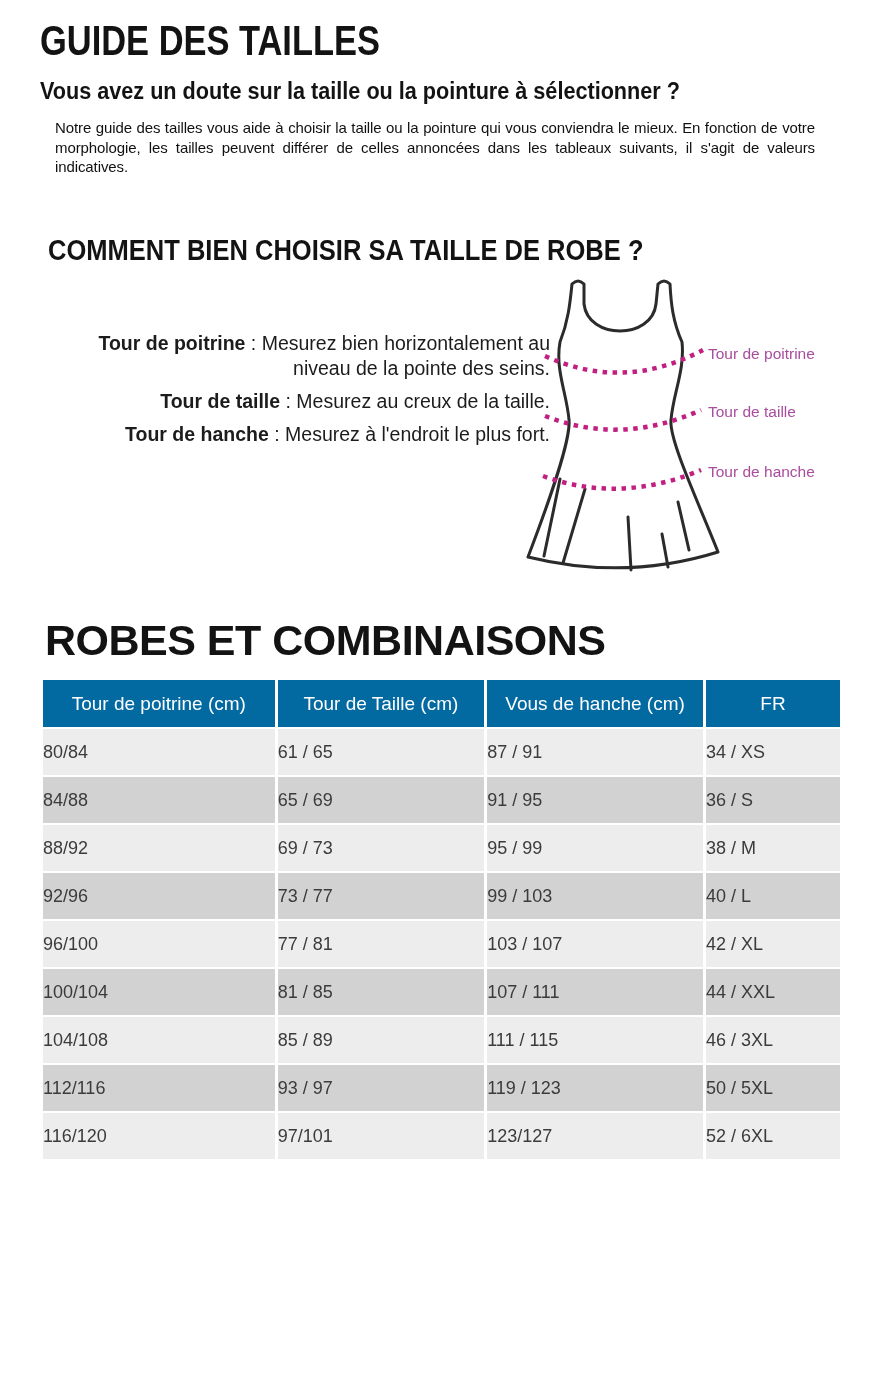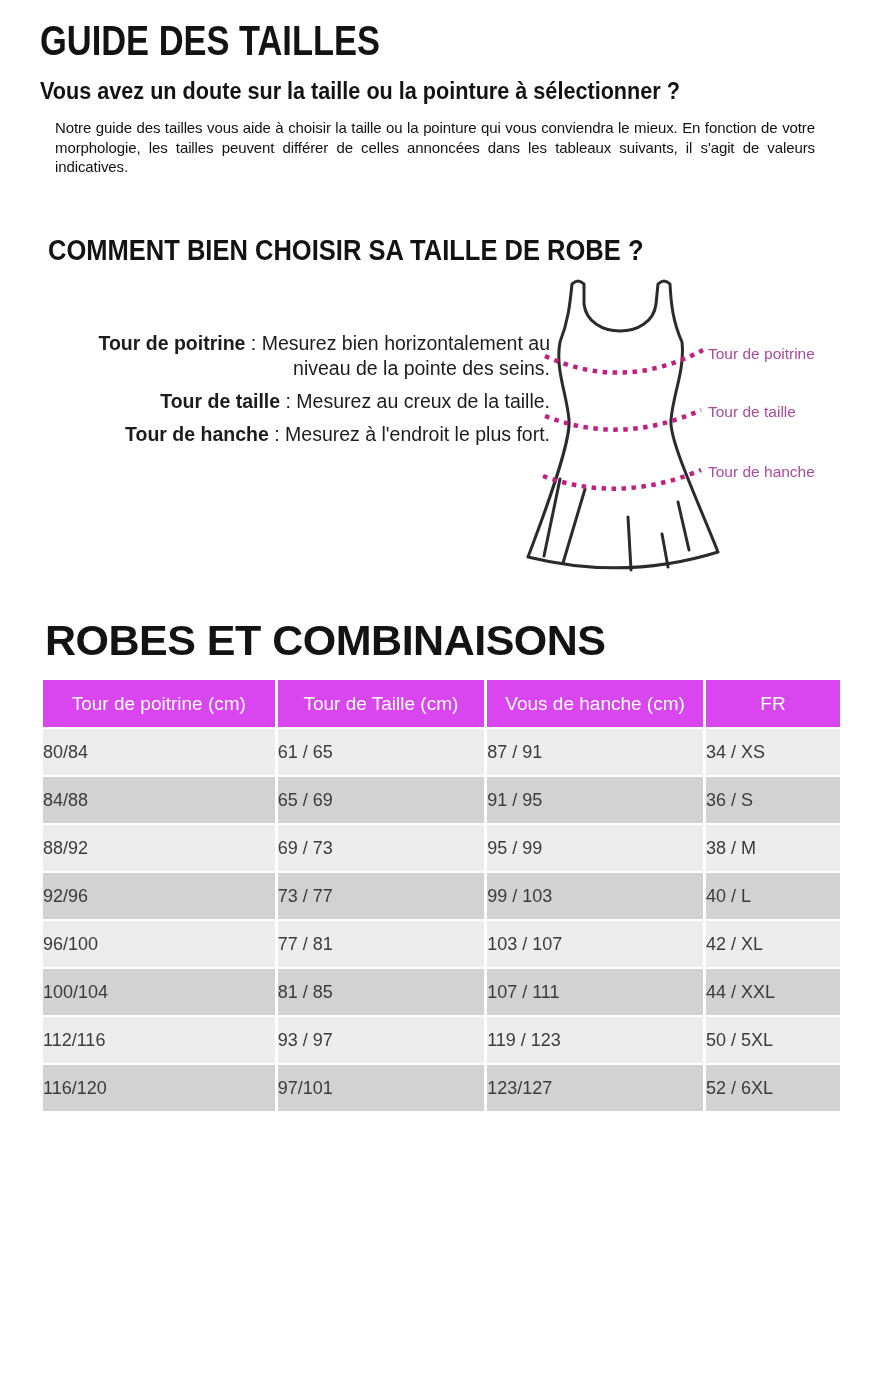--- a/index.html
+++ b/index.html
@@ -75,21 +75,21 @@
     white-space: nowrap;
   }
   table.size-table {
     margin: 16px 0 0 0;
     width: 803px;
     border-collapse: separate;
     border-spacing: 3px 2.5px;
     table-layout: fixed;
   }
   .size-table th {
-    background: #d946ef; color: #ffffff;
+    background: #0369a1; color: #ffffff;
     font-weight: normal; font-size: 19px;
     height: 47px; text-align: center; vertical-align: middle;
   }
   .size-table td {
     font-size: 18px; color: #3b3b3b;
     height: 46px; vertical-align: middle;
   }
   .size-table tbody tr:nth-child(odd) td  { background: #ededed; }
   .size-table tbody tr:nth-child(even) td { background: #d2d2d2; }
 </style>
@@ -192,20 +192,26 @@
           <td>103 / 107</td>
           <td>42 / XL</td>
         </tr>
         <tr>
           <td>100/104</td>
           <td>81 / 85</td>
           <td>107 / 111</td>
           <td>44 / XXL</td>
         </tr>
         <tr>
+          <td>104/108</td>
+          <td>85 / 89</td>
+          <td>111 / 115</td>
+          <td>46 / 3XL</td>
+        </tr>
+        <tr>
           <td>112/116</td>
           <td>93 / 97</td>
           <td>119 / 123</td>
           <td>50 / 5XL</td>
         </tr>
         <tr>
           <td>116/120</td>
           <td>97/101</td>
           <td>123/127</td>
           <td>52 / 6XL</td>

